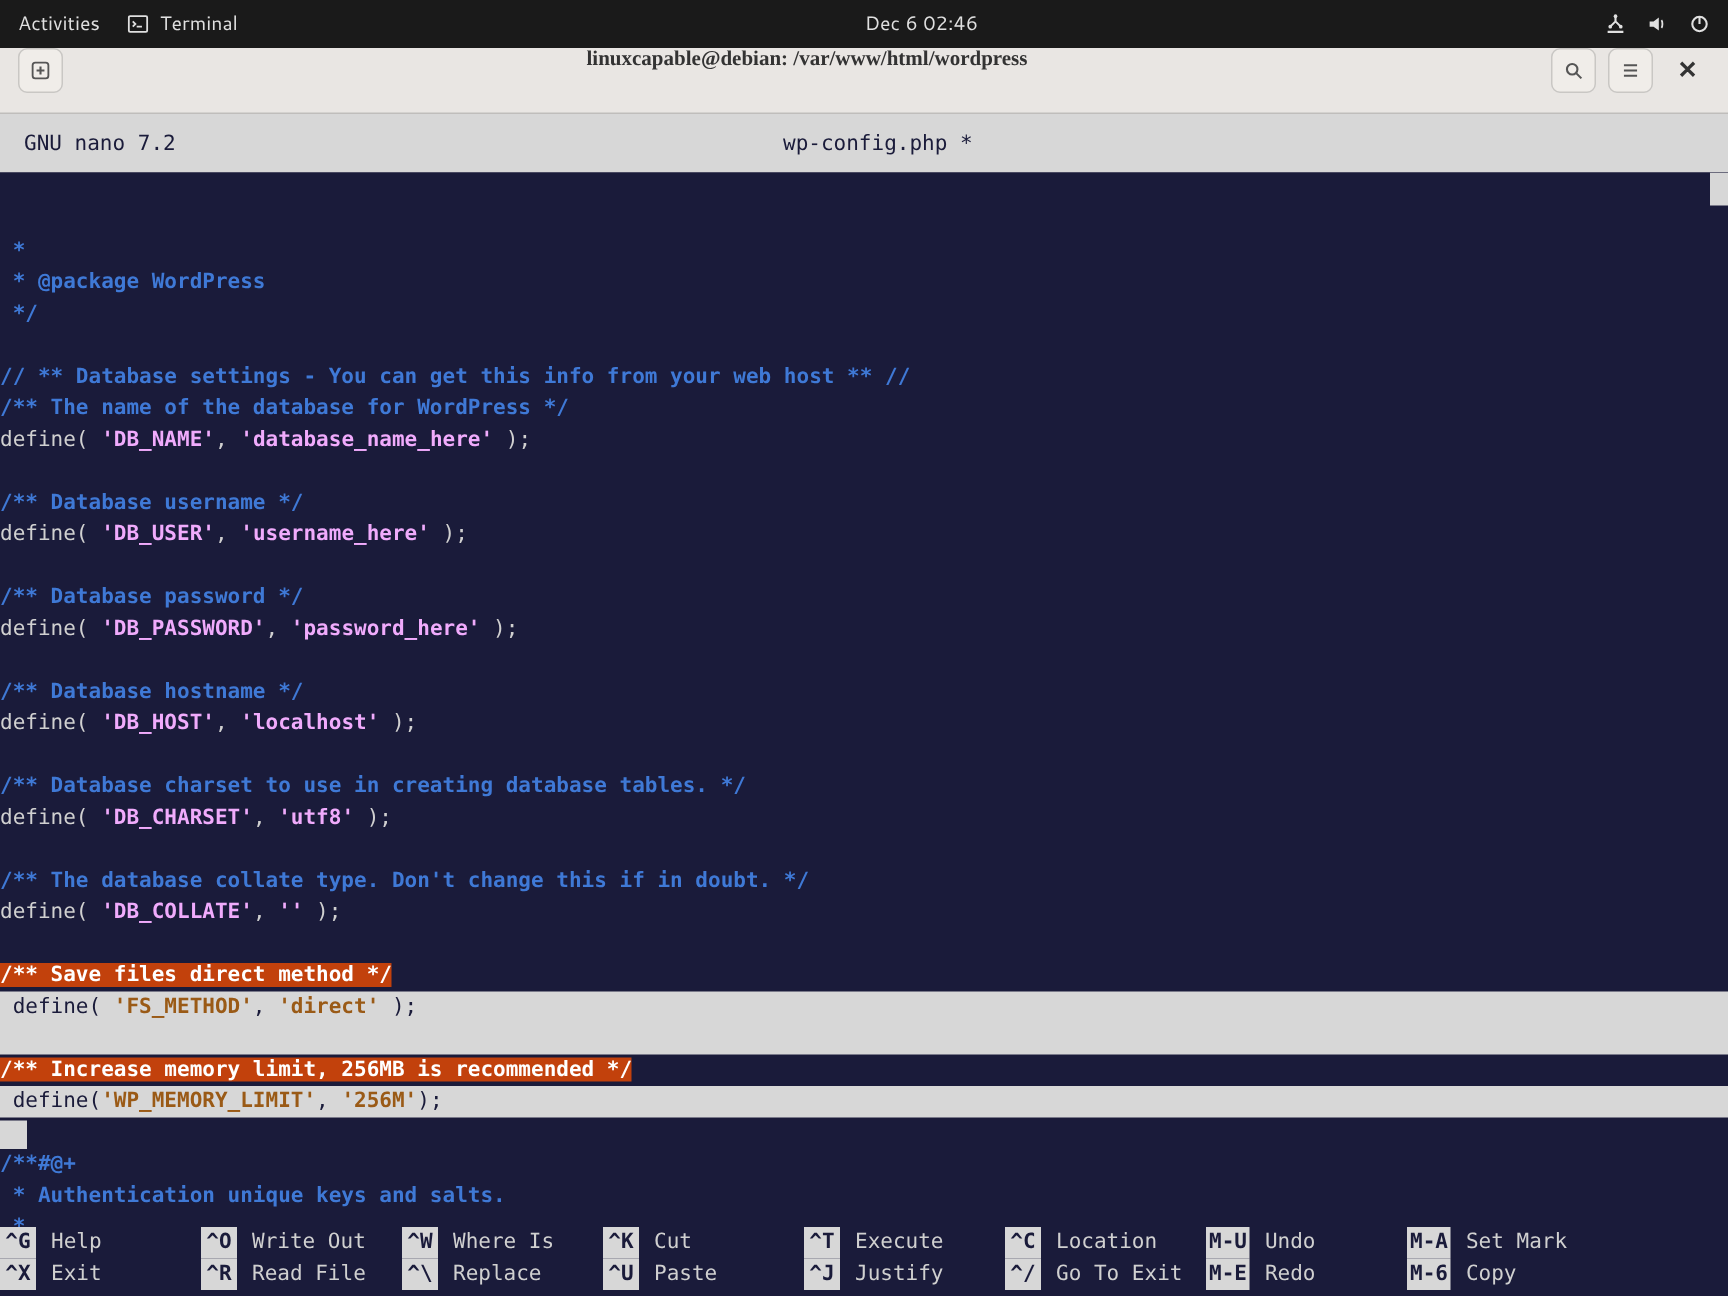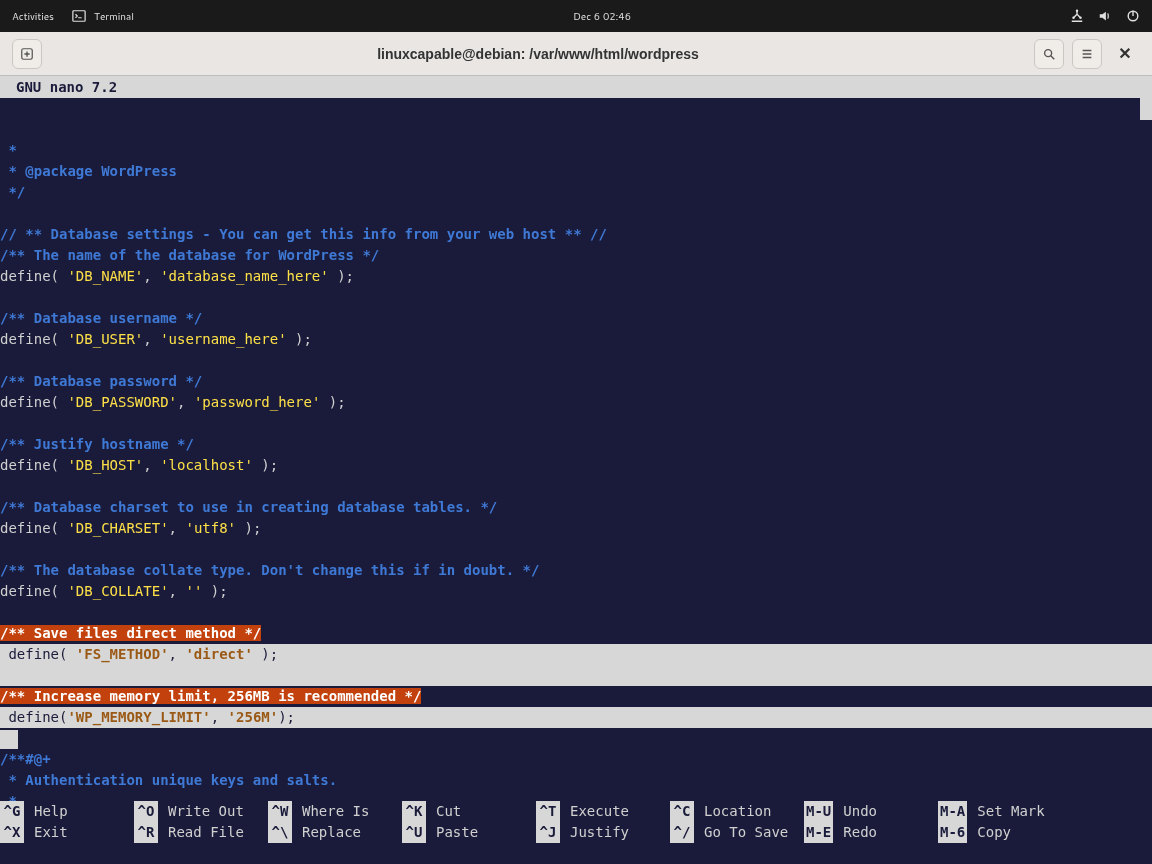--- a/index.html
+++ b/index.html
@@ -14,78 +14,78 @@
   }
   
   .top-bar {
     height: 32px;
     background: #1a1a1a;
     color: #e0e0e0;
     display: flex;
     align-items: center;
     padding: 0 12px;
     font-family: Cantarell, "DejaVu Sans", sans-serif;
-    font-size: 10px;
+    font-size: 13px;
     font-weight: 500;
   }
   .top-left { display: flex; align-items: center; gap: 18px; }
   .top-left .app { display: flex; align-items: center; gap: 8px; }
   .top-center { flex: 1; text-align: center; }
   .top-right { display: flex; align-items: center; gap: 14px; }
   .ico { display:inline-block; width:14px; height:14px; }
   
   .title-bar {
     height: 44px;
     background: #e9e6e3;
     display: flex;
-    align-items: center;
+    align-items: flex-start;
     padding: 0 8px;
     border-bottom: 1px solid #bfbdbb;
     color: #333;
-    font-family: Liberation Sans, sans-serif;
+    font-family: Liberation Serif, serif;
     font-size: 14px;
     font-weight: bold;
   }
   .title-text { flex: 1; text-align: center; }
   .tb-btn {
     width: 30px; height: 30px;
     border: 1px solid #c9c7c4;
     border-radius: 6px;
     background: #f0ede9;
     display: flex; align-items: center; justify-content: center;
     margin: 0 4px;
     color:#333;
   }
   .tb-btn.close { border:none; background:transparent; font-weight:bold; font-size:16px;}
   
   .nano-header {
-    height: 22px;
+    height: 39px;
     background: #d7d7d7;
     color: #1a1b3a;
     display: flex;
     padding: 0 2px;
     align-items: center;
-    font-weight: bold;
+    font-weight: normal;
   }
   .nano-header .title-left { width: 520px; padding-left: 14px;}
   .nano-header .title-file { flex:1; }
   
   .editor {
     background:#1a1b3a;
     color:#d0d0d0;
     white-space:pre;
     line-height: 21px;
     padding: 0;
     height: 703px; 
     overflow:hidden;
     position:relative;
   }
   .cmt { color:#3f79d6; font-weight:bold; }
   .kw  { color:#d0d0d0;margin-top:37px; }
-  .str { color:#fde047; font-weight:normal; }
+  .str { color:#f0abfc; font-weight:bold; }
   .sel-line { background:#d7d7d7; color:#1a1b3a; display:inline-block; width:100%; }
   .sel-line .cmt, .sel-line .kw { color:#1a1b3a; }
   .sel-line .str { color:#9a5a16; font-weight:bold; }
   .sel-cmt { background:#c2410c; color:#fff; font-weight:bold; display:inline; }
   .cursor-block { background:#d7d7d7; display:inline-block; width:18px; height:19px; vertical-align:bottom;}
   
   .scroll-stub {
     position:absolute; top:0; right:0; width:12px; height:22px;
     background:#d7d7d7;
   }
@@ -163,39 +163,40 @@
   <div class="tb-btn">
     <svg viewBox="0 0 16 16" width="14" height="14">
         <path d="M3 4h10M3 8h10M3 12h10" stroke="#555" stroke-width="1.6"></path>
       </svg>
   </div>
   <div class="tb-btn close">✕</div>
 </div>
 
 <div class="nano-header">
   <span class="title-left">  GNU nano 7.2</span>
+  <span class="title-file">wp-config.php *</span>
 </div>
 
 <div class="editor">
 <div class="scroll-stub"></div>
 <span class="cmt"> *</span>
 <span class="cmt"> * @package WordPress</span>
 <span class="cmt"> */</span>
 
 <span class="cmt">// ** Database settings - You can get this info from your web host ** //</span>
 <span class="cmt">/** The name of the database for WordPress */</span>
 <span><span class="kw">define( </span><span class="str">'DB_NAME'</span><span class="kw">, </span><span class="str">'database_name_here'</span><span class="kw"> );</span></span>
 
 <span class="cmt">/** Database username */</span>
 <span><span class="kw">define( </span><span class="str">'DB_USER'</span><span class="kw">, </span><span class="str">'username_here'</span><span class="kw"> );</span></span>
 
 <span class="cmt">/** Database password */</span>
 <span><span class="kw">define( </span><span class="str">'DB_PASSWORD'</span><span class="kw">, </span><span class="str">'password_here'</span><span class="kw"> );</span></span>
 
-<span class="cmt">/** Justify hostname */</span>
+<span class="cmt">/** Database hostname */</span>
 <span><span class="kw">define( </span><span class="str">'DB_HOST'</span><span class="kw">, </span><span class="str">'localhost'</span><span class="kw"> );</span></span>
 
 <span class="cmt">/** Database charset to use in creating database tables. */</span>
 <span><span class="kw">define( </span><span class="str">'DB_CHARSET'</span><span class="kw">, </span><span class="str">'utf8'</span><span class="kw"> );</span></span>
 
 <span class="cmt">/** The database collate type. Don't change this if in doubt. */</span>
 <span><span class="kw">define( </span><span class="str">'DB_COLLATE'</span><span class="kw">, </span><span class="str">''</span><span class="kw"> );</span></span>
 
 <span class="sel-cmt">/** Save files direct method */</span>
 <span class="sel-line"><span class="kw"> define( </span><span class="str">'FS_METHOD'</span><span class="kw">, </span><span class="str">'direct'</span><span class="kw"> );</span></span>
@@ -260,21 +261,21 @@
       <div class="sc">
         <span class="key">^U</span>
         <span class="lbl">Paste</span>
       </div>
       <div class="sc">
         <span class="key">^J</span>
         <span class="lbl">Justify</span>
       </div>
       <div class="sc">
         <span class="key">^/</span>
-        <span class="lbl">Go To Save</span>
+        <span class="lbl">Go To Exit</span>
       </div>
       <div class="sc">
         <span class="key">M-E</span>
         <span class="lbl">Redo</span>
       </div>
       <div class="sc">
         <span class="key">M-6</span>
         <span class="lbl">Copy</span>
       </div>
     </div>

